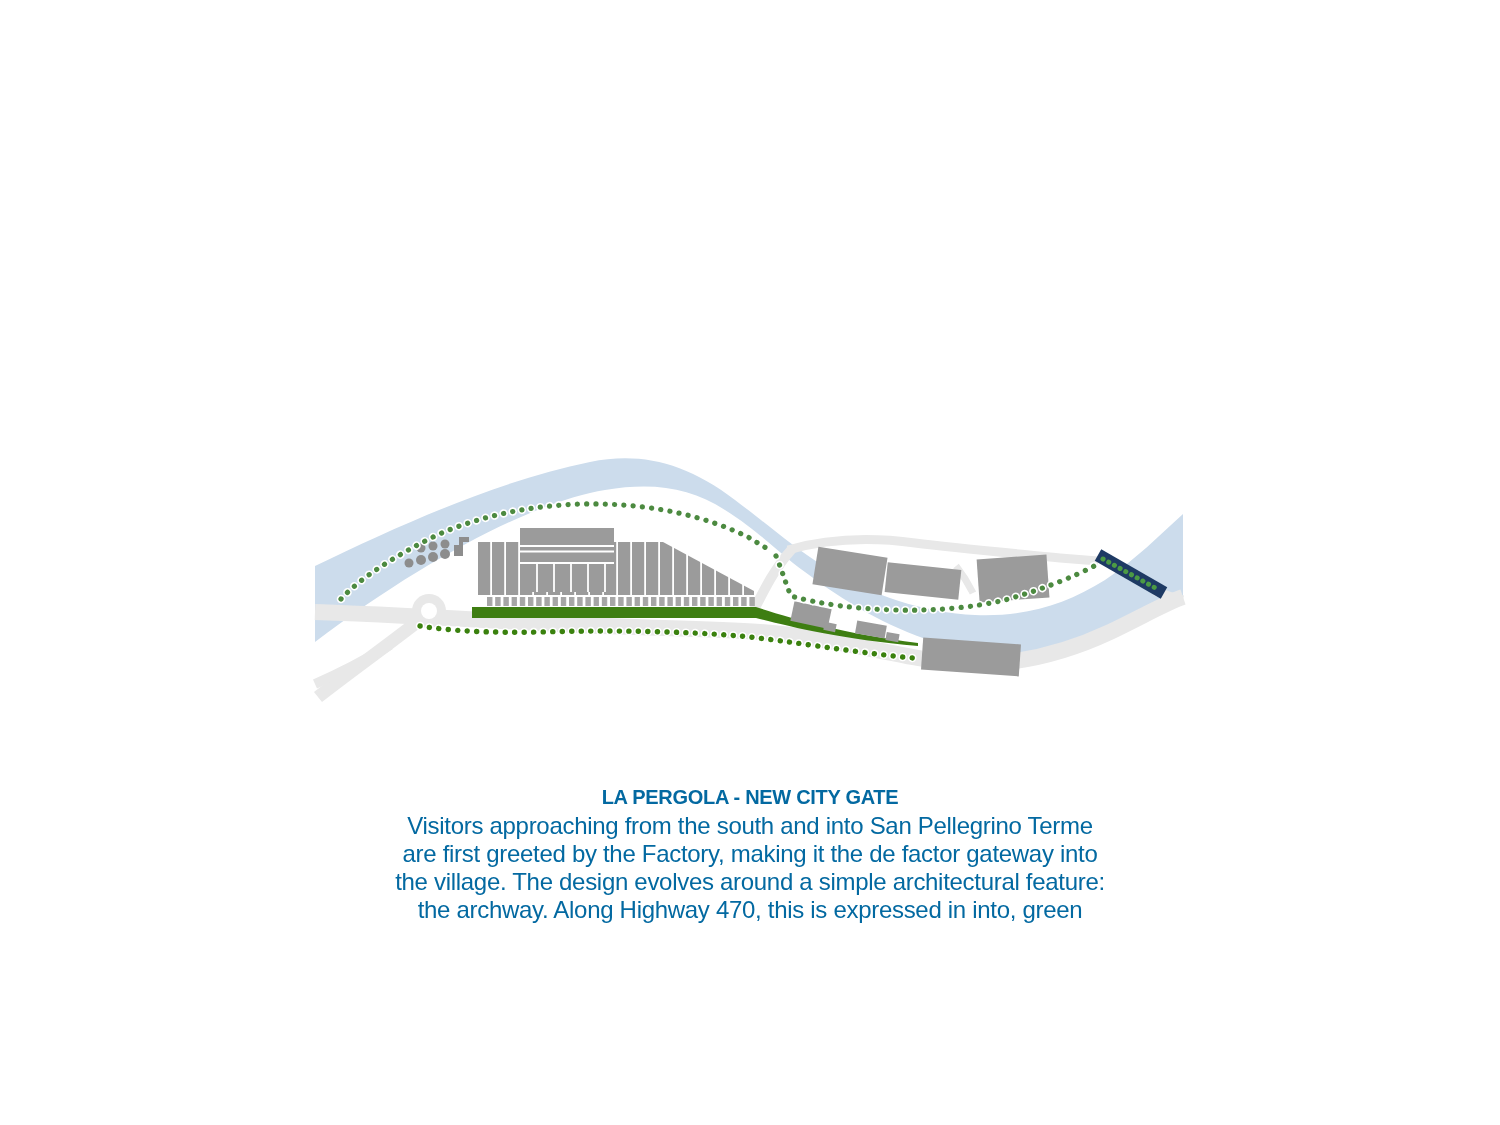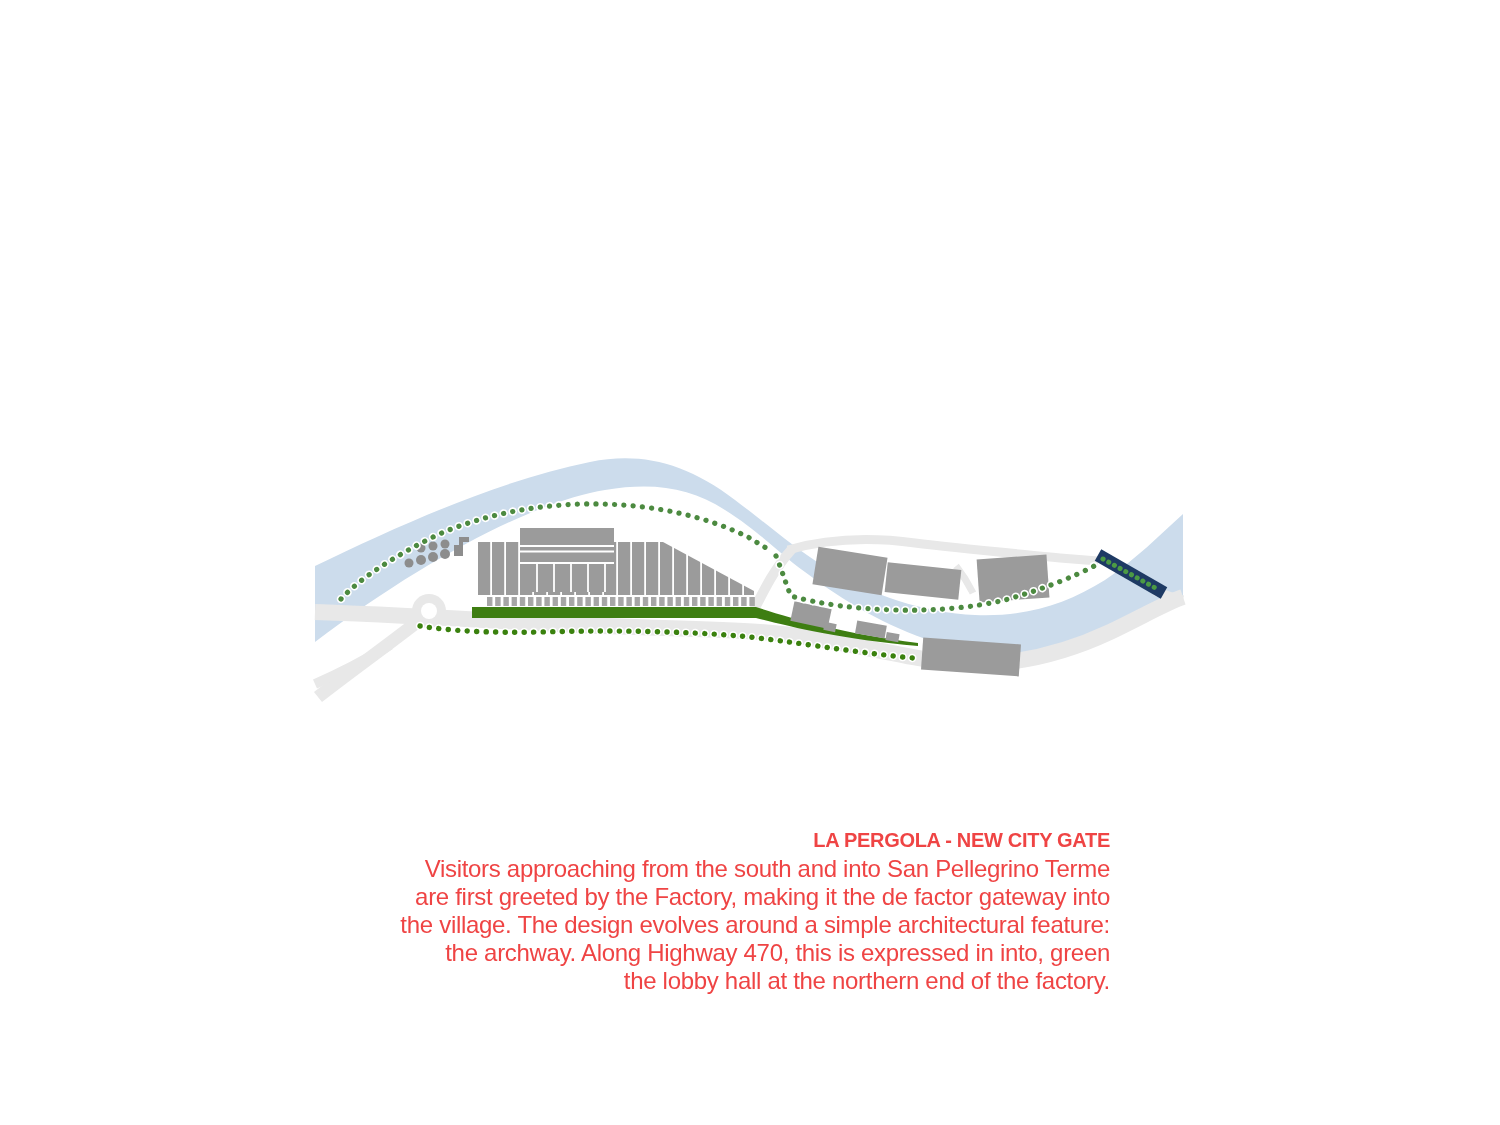--- a/index.html
+++ b/index.html
@@ -9,26 +9,26 @@
     background:#ffffff;
     overflow:hidden;
     font-family:"Liberation Sans", sans-serif;
   }
   .site-plan-svg{
     position:absolute;left:0;top:0;width:1500px;height:1125px;
     display:block;
   }
   .caption{
     position:absolute;
-    top:826px;
+    top:783px;
     left:50%;
     transform:translateX(-50%);
     width:720px;
-    text-align:right;
-    color:#ef4444;
+    text-align:center;
+    color:#0369a1;
     letter-spacing:-0.3px;
   }
   .caption-title{
     font-weight:700;
     font-size:20px;
     line-height:29px;
     white-space:nowrap;
   }
   .caption-line{
     font-size:24px;
@@ -155,16 +155,15 @@
       <path stroke-width="5" stroke-linecap="round" stroke-dasharray="0.1 6.4" d="M 1103 559 L 1159 590" stroke="#4c9a44"></path>
     </g>
   </svg>
 
   <div class="caption">
     <div class="caption-title">LA PERGOLA - NEW CITY GATE</div>
     <div class="caption-line">Visitors approaching from the south and into San Pellegrino Terme</div>
     <div class="caption-line">are first greeted by the Factory, making it the de factor gateway into</div>
     <div class="caption-line">the village. The design evolves around a simple architectural feature:</div>
     <div class="caption-line">the archway. Along Highway 470, this is expressed in into, green</div>
-    <div class="caption-line">the lobby hall at the northern end of the factory.</div>
   </div>
 
 </div>
 
 </body></html>

